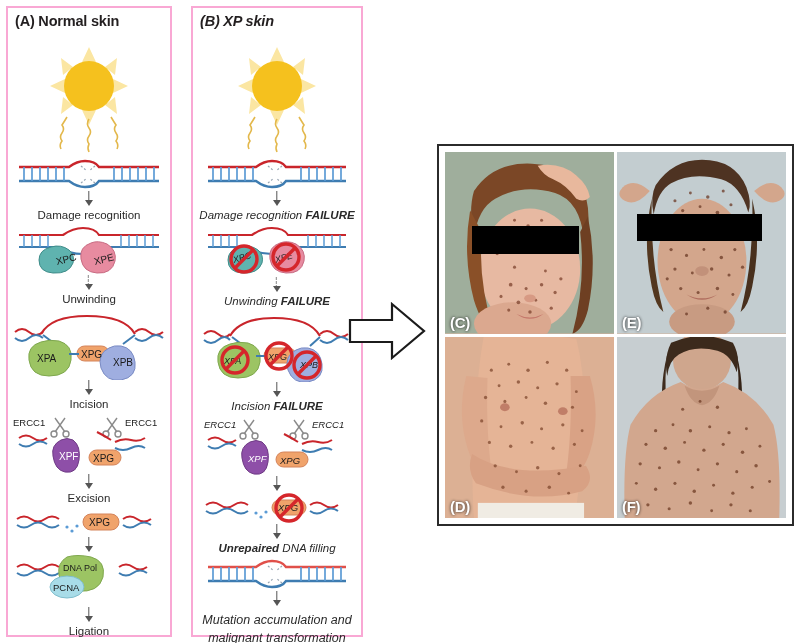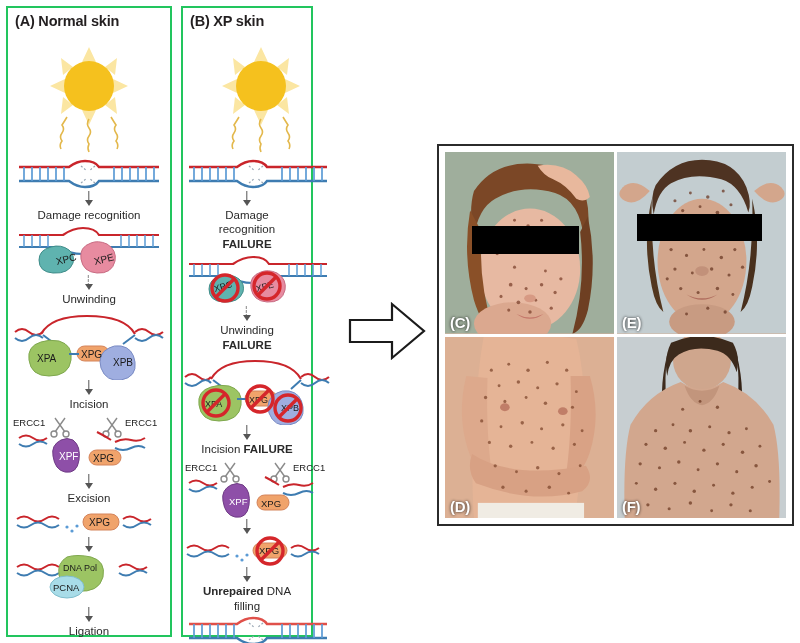--- a/index.html
+++ b/index.html
@@ -1,26 +1,26 @@
 <!DOCTYPE html>
 <html><head>
 <meta charset="utf-8">
 <title>XP DNA Repair Figure</title>
 <style>
   html,body{margin:0;padding:0;background:#ffffff;}
   body{width:800px;height:643px;position:relative;overflow:hidden;
        font-family:"Liberation Sans", sans-serif;color:#231f20;}
 
-  .panel{position:absolute;border:2px solid #22c55e;background:#fff;box-sizing:border-box;}
+  .panel{position:absolute;border:2px solid #f9a8d4;background:#fff;box-sizing:border-box;}
   #panel-a{left:6px;top:6px;width:166px;height:631px;}
-  #panel-b{left:181px;top:6px;width:132px;height:631px;}
+  #panel-b{left:191px;top:6px;width:172px;height:631px;font-style:italic;}
   #panel-photos{left:437px;top:144px;width:357px;height:382px;border:2px solid #2b2b2b;padding:6px;}
 
   .ptitle{font-size:14.5px;font-weight:bold;margin:5px 0 0 7px;letter-spacing:-0.2px;}
-  .step{text-align:center;font-size:11.5px;line-height:1.25;color:#2a2a2a;margin:0;padding:1px 16px;}
+  .step{text-align:center;font-size:11.5px;line-height:1.25;color:#2a2a2a;margin:0;padding:1px 2px;}
   .step b{font-weight:bold;margin-top:8px;}
   .arrow-v{width:100%;height:16px;position:relative;}
   .arrow-v::before{content:"";position:absolute;left:50%;top:0;width:1.4px;height:11px;background:#555;transform:translateX(-50%);}
   .arrow-v::after{content:"";position:absolute;left:50%;top:9px;width:0;height:0;border-left:4px solid transparent;border-right:4px solid transparent;border-top:6px solid #555;transform:translateX(-50%);}
   .arrow-v.dash::before{background:none;border-left:1.4px dashed #888;}
 
   .art{display:block;margin:0 auto;}
 
   
   .pgrid{display:grid;grid-template-columns:1fr 1fr;grid-template-rows:1fr 1fr;gap:3px;width:100%;height:100%;}

